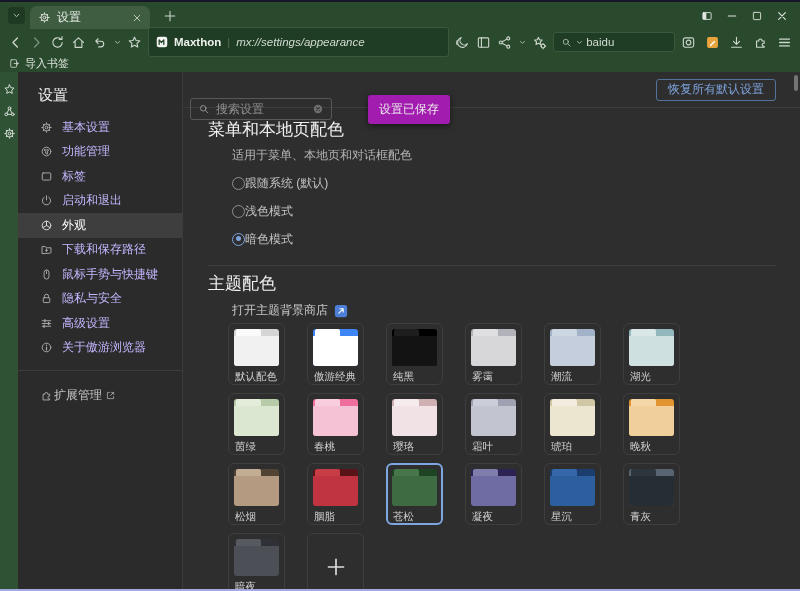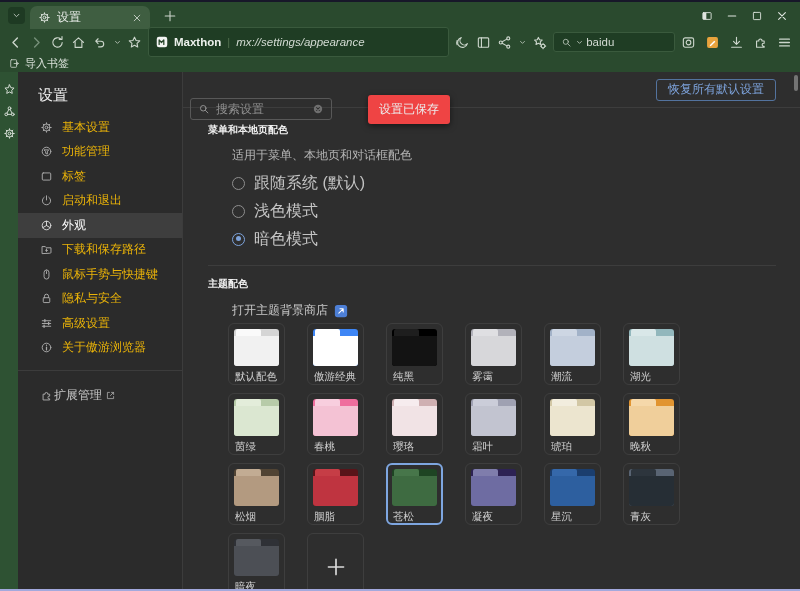--- a/index.html
+++ b/index.html
@@ -49,50 +49,50 @@
 
   
   .main{ display:flex; height:517px; }
   .rail{ width:18px; background:#2e5233; display:flex; flex-direction:column; align-items:center;
     padding-top:11px; gap:9px; color:#d7ded7; }
   .rail [data-icon]{ width:13px; height:13px; }
 
   .sidebar{ width:165px; background:#2b2b2b; border-right:1px solid #3c3c3c; padding-top:10px; flex:none; }
   .side-title{ font-size:15px; color:#f0f0f0; margin:4px 0 10px 20px; }
   .side-item{ height:24.5px; display:flex; align-items:center; padding-left:22px; gap:9px;
-    color:#eab308; font-size:12px; }
+    color:#c4b5fd; font-size:12px; }
   .side-item .ic{ width:13px; height:13px; color:#a9a9a9; flex:none; }
   .side-item.selected{ background:#3e3e3e; color:#fff; }
   .side-item.selected .ic{ color:#d9d9d9; }
   .side-item .lbl{ white-space:nowrap; overflow:hidden; }
   .side-divider{ height:1px; background:#3c3c3c; margin:10px 0; }
   .side-footer{ height:28px; display:flex; align-items:center; padding-left:22px; gap:1px;
     color:#c6c6c6; font-size:12px; }
   .side-footer .ic{ width:13px; height:13px; color:#a9a9a9; }
   .side-footer .ext{ width:11px; height:11px; color:#a9a9a9; margin-left:2px; }
 
   .content{ flex:1; position:relative; background:#2e2e2e; overflow:hidden; }
   .content-header{ height:36px; border-bottom:1px solid #3d3d3d; display:flex; align-items:center;
     padding:0 24px 0 7px; }
   .search-settings{ width:142px; height:22px; border:1px solid #585858; border-radius:3px;
     display:flex; align-items:center; padding:0 7px; gap:6px; color:#9a9a9a;margin-top:39px; }
   .search-settings .mag{ width:12px; height:12px; }
   .search-settings .ph{ font-size:12px; color:#8f8f8f; flex:1; white-space:nowrap; overflow:hidden; }
   .search-settings .clr{ width:12px; height:12px; }
   .restore-btn{ margin-left:auto; height:22px; padding:0 11px; border:1px solid #53739e; border-radius:3px;
     color:#7da3dc; font-size:12px; display:flex; align-items:center; white-space:nowrap; }
-  .toast{ position:absolute; top:23px; left:185px; background:#ef4444; color:#ececec; font-size:12px;
+  .toast{ position:absolute; top:23px; left:185px; background:#a21caf; color:#ececec; font-size:12px;
     padding:6px 11px; border-radius:3px; z-index:5; white-space:nowrap; box-shadow:0 2px 6px rgba(0,0,0,.5); }
   .scroll-thumb{ position:absolute; right:2px; top:3px; width:4px; height:16px; background:#747474; border-radius:2px; }
 
   .body{ padding:8px 24px 0 25px; }
-  .h-section{ font-size:10px; font-weight:bold; color:#f0f0f0; margin-top:6px; line-height:16px; }
+  .h-section{ font-size:17px; font-weight:normal; color:#f0f0f0; margin-top:6px; line-height:16px; }
   .sub{ font-size:12px; color:#b5b5b5; margin:10px 0 6px 24px; line-height:15px; }
-  .radio-row{ display:flex; align-items:center; gap:9px; margin-left:24px; height:28px;
-    font-size:16px; color:#c3c3c3; }
+  .radio-row{ display:flex; align-items:center; margin-left:24px; height:28px;
+    font-size:12px; color:#c3c3c3; }
   .radio{ width:13px; height:13px; border:1.5px solid #8e8e8e; border-radius:50%; position:relative; flex:none; }
   .radio.checked{ border-color:#7da3dc; }
   .radio.checked::after{ content:""; position:absolute; left:2.5px; top:2.5px; width:5px; height:5px;
     border-radius:50%; background:#7da3dc; }
   .divider-h{ height:1px; background:#3d3d3d; margin:12px 0 10px; }
   .store-row{ display:flex; align-items:center; gap:6px; margin:10px 0 4px 24px; font-size:12px; color:#c9c9c9; }
   .store-row .store-ic{ width:14px; height:14px; }
 
   .theme-grid{ display:grid; grid-template-columns:repeat(6,73px); gap:8px 6px; margin:4px 0 0 20px; }
   .theme-card{ width:57px; height:62px; border:1px solid #3e3e3e; border-radius:6px; padding:5px 5px 0; }

